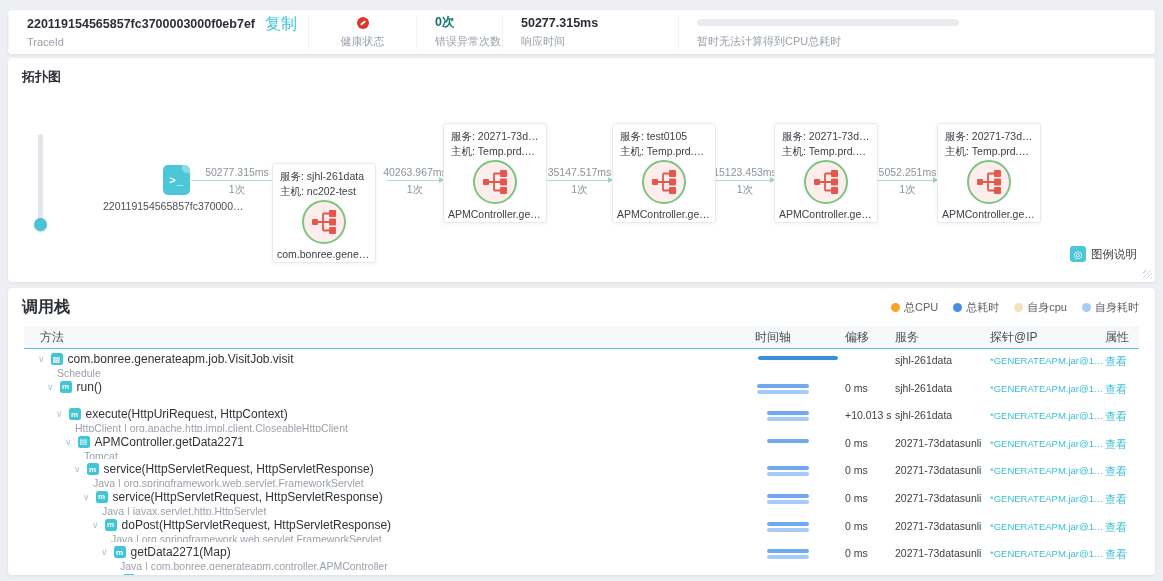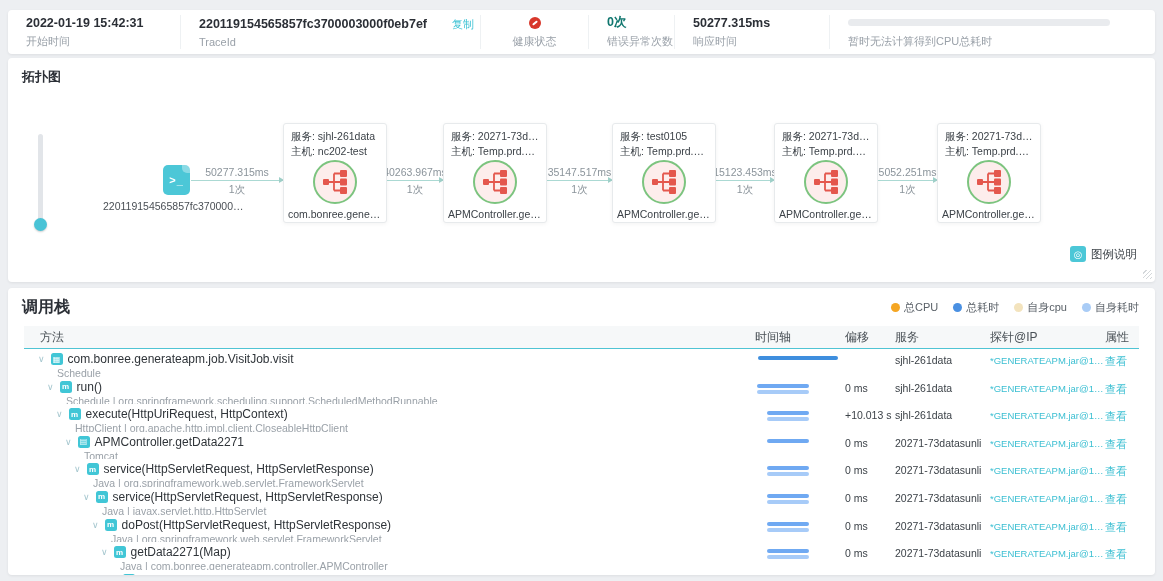--- a/index.html
+++ b/index.html
@@ -15,26 +15,26 @@
     position:absolute;
     background:#fff;
     border-radius:4px;
     box-shadow:0 1px 3px rgba(0,0,0,.07);
   }
 
   
   .header-card { left:8px; top:10px; width:1147px; height:44px; display:flex; align-items:center; }
   .h-item { padding:0 18px; height:34px; display:flex; flex-direction:column; justify-content:center; border-left:1px solid #eef1f3; flex:none; }
   .h-item.first { border-left:none; }
-  .h-item.last { flex:1; }
+  .h-item.last { flex:1;margin-left:21px; }
   .h-top { display:flex; align-items:center; height:15px; white-space:nowrap; }
   .h-value { font-size:12.5px; font-weight:bold; color:#2b2f36; }
   .h-value.red { color:#0f766e; }
   .h-label { font-size:11px; color:#9aa1a9; margin-top:4px; white-space:nowrap; }
-  .copy-link { font-size:11px; color:#3fc3d5; margin-left:25px; cursor:pointer; font-weight:normal; }
+  .copy-link { font-size:16px; color:#3fc3d5; margin-left:10px; cursor:pointer; font-weight:normal; }
   .health-dot { width:12px; height:12px; border-radius:50%; background:#d8372b; position:relative; }
   .health-dot::after { content:""; position:absolute; left:3px; top:5px; width:6px; height:2px; background:#fff; border-radius:1px; transform:rotate(-40deg); }
   .prog { width:262px; height:7px; background:#e9ebee; border-radius:4px; }
 
   
   .topo-card { left:8px; top:58px; width:1147px; height:224px; }
   .section-title { position:absolute; left:14px; top:10px; font-size:13px; font-weight:bold; color:#2b2f36; }
   .slider-track { position:absolute; left:30px; top:76px; width:5px; height:96px; background:#e2e5e9; border-radius:3px; }
   .slider-handle { position:absolute; left:26px; top:160px; width:13px; height:13px; border-radius:50%; background:#49c3d6; cursor:pointer; box-shadow:0 1px 2px rgba(0,0,0,.2); }
   .root-icon { position:absolute; left:155px; top:107px; width:27px; height:30px; background:#4cc7d7; border-radius:5px; color:#fff; font-size:11px; font-weight:bold; display:flex; align-items:center; justify-content:center; letter-spacing:1px; }
@@ -83,26 +83,20 @@
   .bar + .bar { margin-top:2px; }
   .srow-offset { width:50px; font-size:10.5px; color:#3c4248; padding-top:5px; white-space:nowrap; }
   .srow-service { width:95px; font-size:10.5px; color:#3c4248; padding-top:5px; white-space:nowrap; overflow:hidden; text-overflow:ellipsis; }
   .srow-probe { width:115px; font-size:9.5px; color:#3bbfd2; padding-top:6px; white-space:nowrap; overflow:hidden; text-overflow:ellipsis; cursor:pointer; }
   .srow-attr { width:34px; font-size:11px; color:#3bbfd2; padding-top:5px; cursor:pointer; }
 </style>
 </head>
 <body>
 
 <div class="card header-card" id="header-bar">
-    <div class="h-item first" style="width: 172px;">
-      <div class="h-top">
-        <span class="h-value">2022-01-19 15:42:31</span>
-      </div>
-      <div class="h-label">开始时间</div>
-    </div>
     <div class="h-item" style="width: 300px;">
       <div class="h-top">
         <span class="h-value">220119154565857fc3700003000f0eb7ef</span>
         <span class="copy-link">复制</span>
       </div>
       <div class="h-label">TraceId</div>
     </div>
     <div class="h-item" style="width: 108px; align-items: center;">
       <div class="h-top">
         <span class="health-dot"></span>
@@ -151,21 +145,21 @@
       <div class="tedge" style="left: 708px; width: 58px;">
         <div class="elabel">15123.453ms</div>
         <div class="ecount">1次</div>
       </div>
       <div class="tedge" style="left: 870px; width: 59px;">
         <div class="elabel">5052.251ms</div>
         <div class="ecount">1次</div>
       </div>
     </div>
   <div id="topo-nodes">
-      <div class="tnode" style="left: 275px;">
+      <div class="tnode" style="left: 264px; margin-top: 40px;">
         <div class="svc">服务: sjhl-261data</div>
         <div class="host">主机: nc202-test</div>
         <div class="circle">
           <svg width="26" height="26" viewBox="0 0 26 26">
             <g fill="#e4574d" stroke="none">
               <rect x="1" y="10" width="6" height="6" rx="1"></rect>
               <rect x="18" y="1" width="7" height="7" rx="1"></rect>
               <rect x="18" y="9.5" width="7" height="7" rx="1"></rect>
               <rect x="18" y="18" width="7" height="7" rx="1"></rect>
             </g>
@@ -296,21 +290,20 @@
         <div class="srow-probe">*GENERATEAPM.jar@10.241.3.202</div>
         <div class="srow-attr">查看</div>
       </div>
       <div class="srow">
         <div class="srow-method">
           <div class="line1" style="padding-left: 23px;">
             <span class="caret">∨</span>
             <span class="m-icon">m</span>
             <span class="m-name">run()</span>
           </div>
-          <div class="line2" style="padding-left: 42px;">Schedule | org.springframework.scheduling.support.ScheduledMethodRunnable</div>
         </div>
         <div class="srow-timeline">
           <div class="bars" style="margin-left: 2px;">
             <div class="bar" style="width: 52px; background: rgb(111, 169, 242);"></div>
             <div class="bar" style="width: 52px; background: rgb(167, 203, 248);"></div>
           </div>
         </div>
         <div class="srow-offset">0 ms</div>
         <div class="srow-service">sjhl-261data</div>
         <div class="srow-probe">*GENERATEAPM.jar@10.241.3.202</div>

